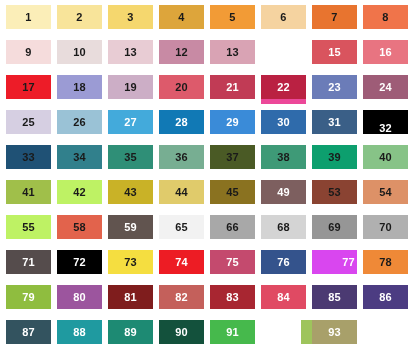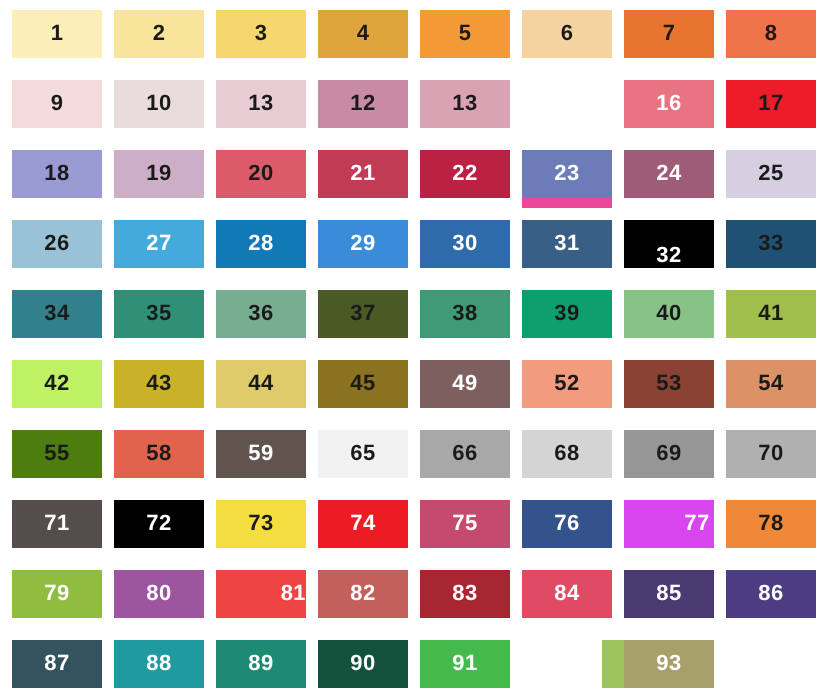--- a/index.html
+++ b/index.html
@@ -83,20 +83,23 @@
     </div>
     <div class="swatch" style="background: rgb(200, 138, 164); color: rgb(26, 26, 26);">
       <span class="swatch-label">12</span>
     </div>
     <div class="swatch" style="background: rgb(217, 163, 180); color: rgb(26, 26, 26);">
       <span class="swatch-label">13</span>
     </div>
     <div class="swatch" style="background: #ec4899; color: rgb(255, 255, 255); margin-top: 40px;">
       <span class="swatch-label">14</span>
     </div>
+    <div class="swatch" style="background: rgb(217, 84, 94); color: rgb(255, 255, 255);">
+      <span class="swatch-label">15</span>
+    </div>
     <div class="swatch" style="background: rgb(232, 116, 129); color: rgb(255, 255, 255);">
       <span class="swatch-label">16</span>
     </div>
     <div class="swatch" style="background: rgb(237, 28, 40); color: rgb(26, 26, 26);">
       <span class="swatch-label">17</span>
     </div>
     <div class="swatch" style="background: rgb(155, 155, 212); color: rgb(26, 26, 26);">
       <span class="swatch-label">18</span>
     </div>
     <div class="swatch" style="background: rgb(204, 174, 198); color: rgb(26, 26, 26);">
@@ -176,30 +179,27 @@
     </div>
     <div class="swatch" style="background: rgb(224, 203, 107); color: rgb(26, 26, 26);">
       <span class="swatch-label">44</span>
     </div>
     <div class="swatch" style="background: rgb(138, 114, 32); color: rgb(26, 26, 26);">
       <span class="swatch-label">45</span>
     </div>
     <div class="swatch" style="background: rgb(125, 95, 95); color: rgb(255, 255, 255);">
       <span class="swatch-label">49</span>
     </div>
-    <div class="swatch" style="background: rgb(242, 155, 127); color: rgb(26, 26, 26);">
-      <span class="swatch-label">52</span>
-    </div>
     <div class="swatch" style="background: rgb(138, 67, 50); color: rgb(26, 26, 26);">
       <span class="swatch-label">53</span>
     </div>
     <div class="swatch" style="background: rgb(221, 145, 103); color: rgb(26, 26, 26);">
       <span class="swatch-label">54</span>
     </div>
-    <div class="swatch" style="background: #4d7c0f; color: rgb(26, 26, 26);">
+    <div class="swatch" style="background: #bef264; color: rgb(26, 26, 26);">
       <span class="swatch-label">55</span>
     </div>
     <div class="swatch" style="background: rgb(226, 99, 76); color: rgb(26, 26, 26);">
       <span class="swatch-label">58</span>
     </div>
     <div class="swatch" style="background: rgb(97, 84, 79); color: rgb(255, 255, 255);">
       <span class="swatch-label">59</span>
     </div>
     <div class="swatch" style="background: rgb(242, 242, 242); color: rgb(26, 26, 26);">
       <span class="swatch-label">65</span>
@@ -239,21 +239,21 @@
     </div>
     <div class="swatch" style="background: rgb(239, 137, 55); color: rgb(26, 26, 26);">
       <span class="swatch-label">78</span>
     </div>
     <div class="swatch" style="background: rgb(143, 189, 63); color: rgb(255, 255, 255);">
       <span class="swatch-label">79</span>
     </div>
     <div class="swatch" style="background: rgb(156, 85, 158); color: rgb(255, 255, 255);">
       <span class="swatch-label">80</span>
     </div>
-    <div class="swatch" style="background: #ef4444; color: rgb(255, 255, 255); justify-content: flex-end;">
+    <div class="swatch" style="background: #7f1d1d; color: rgb(255, 255, 255);">
       <span class="swatch-label">81</span>
     </div>
     <div class="swatch" style="background: rgb(196, 96, 91); color: rgb(255, 255, 255);">
       <span class="swatch-label">82</span>
     </div>
     <div class="swatch" style="background: rgb(168, 38, 49); color: rgb(255, 255, 255);">
       <span class="swatch-label">83</span>
     </div>
     <div class="swatch" style="background: rgb(224, 74, 99); color: rgb(255, 255, 255);">
       <span class="swatch-label">84</span>

